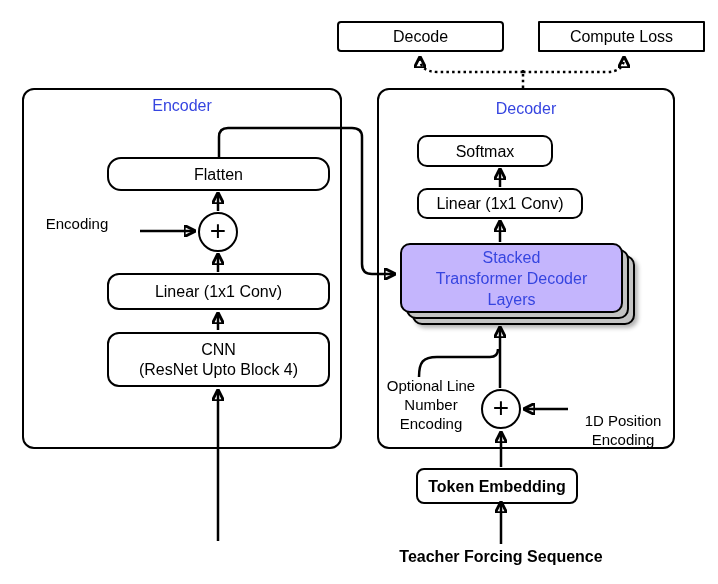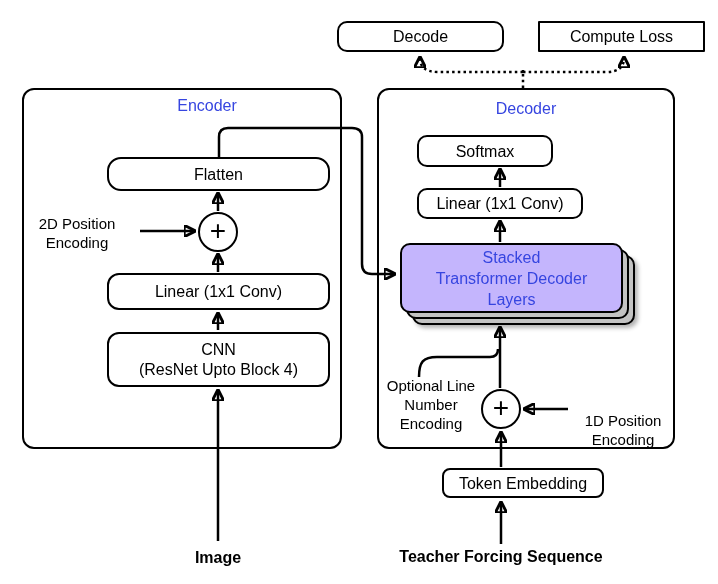--- a/index.html
+++ b/index.html
@@ -88,41 +88,41 @@
   }
   svg.connectors {
     position: absolute;
     left: 0; top: 0;
     pointer-events: none;
   }
   svg.connectors path { fill: none; stroke: #000; stroke-width: 2.5; }
   svg.connectors path.dotted { stroke-dasharray: 2.5 3.2; }
 
   
-  #decode-box       { left: 337px; top: 21px;  width: 167px; height: 31px; border-radius: 10px; }
+  #decode-box       { left: 337px; top: 21px;  width: 167px; height: 31px; border-radius: 4px; }
   #compute-loss-box { left: 538px; top: 21px;  width: 167px; height: 31px; border-radius: 1px; }
   #encoder-panel    { left: 22px;  top: 88px;  width: 320px; height: 361px; }
   #decoder-panel    { left: 377px; top: 88px;  width: 298px; height: 361px; }
-  #encoder-title    { left: 22px;  top: 97px;  width: 320px; padding-left: 25px; }
+  #encoder-title    { left: 22px;  top: 97px;  width: 320px; }
   #decoder-title    { left: 377px; top: 100px; width: 298px; }
   #flatten-box      { left: 107px; top: 157px; width: 223px; height: 34px; border-radius: 14px; }
   #enc-plus         { left: 198px; top: 212px; }
   #pos2d-label      { left: 20px;  top: 214px; width: 114px; }
   #enc-linear-box   { left: 107px; top: 273px; width: 223px; height: 37px; }
   #cnn-box          { left: 107px; top: 332px; width: 223px; height: 55px; line-height: 20px; }
   #image-label      { left: 158px; top: 549px; width: 120px; }
   #softmax-box      { left: 417px; top: 135px; width: 136px; height: 32px; }
   #dec-linear-box   { left: 417px; top: 188px; width: 166px; height: 31px; }
   #stack-back       { left: 412px; top: 255px; }
   #stack-mid        { left: 406px; top: 249px; }
   #stack-main       { left: 400px; top: 243px; }
   #optional-label   { left: 374px; top: 376px; width: 114px; }
   #dec-plus         { left: 481px; top: 389px; }
   #pos1d-label      { left: 570px; top: 387px; width: 106px; margin-top: 24px; }
-  #token-box        { left: 442px; top: 468px; width: 162px; height: 30px; border-radius: 8px; }
+  #token-box        { left: 416px; top: 468px; width: 162px; height: 36px; border-radius: 8px; font-weight: bold; }
   #teacher-label    { left: 385px; top: 548px; width: 232px; }
 </style>
 </head>
 <body>
 
 <div class="canvas">
 
   <div class="panel" id="encoder-panel"></div>
   <div class="panel" id="decoder-panel"></div>
 
@@ -138,34 +138,32 @@
 
   <div class="node rounded-more" id="flatten-box">
     <span>Flatten</span>
   </div>
 
   <div class="plus-circle" id="enc-plus">
     <span>+</span>
   </div>
 
   <div class="lbl" id="pos2d-label">
-    <span>2D Position</span>
     <span>Encoding</span>
   </div>
 
   <div class="node rounded-more" id="enc-linear-box">
     <span>Linear (1x1 Conv)</span>
   </div>
 
   <div class="node rounded-more" id="cnn-box">
     <span>CNN</span>
     <span>(ResNet Upto Block 4)</span>
   </div>
 
-  <div class="bold-lbl" id="image-label">Image</div>
 
   <div class="node" id="softmax-box">
     <span>Softmax</span>
   </div>
 
   <div class="node" id="dec-linear-box">
     <span>Linear (1x1 Conv)</span>
   </div>
 
   <div class="stack-layer" id="stack-back" style="background: rgb(195, 195, 195);"></div>

